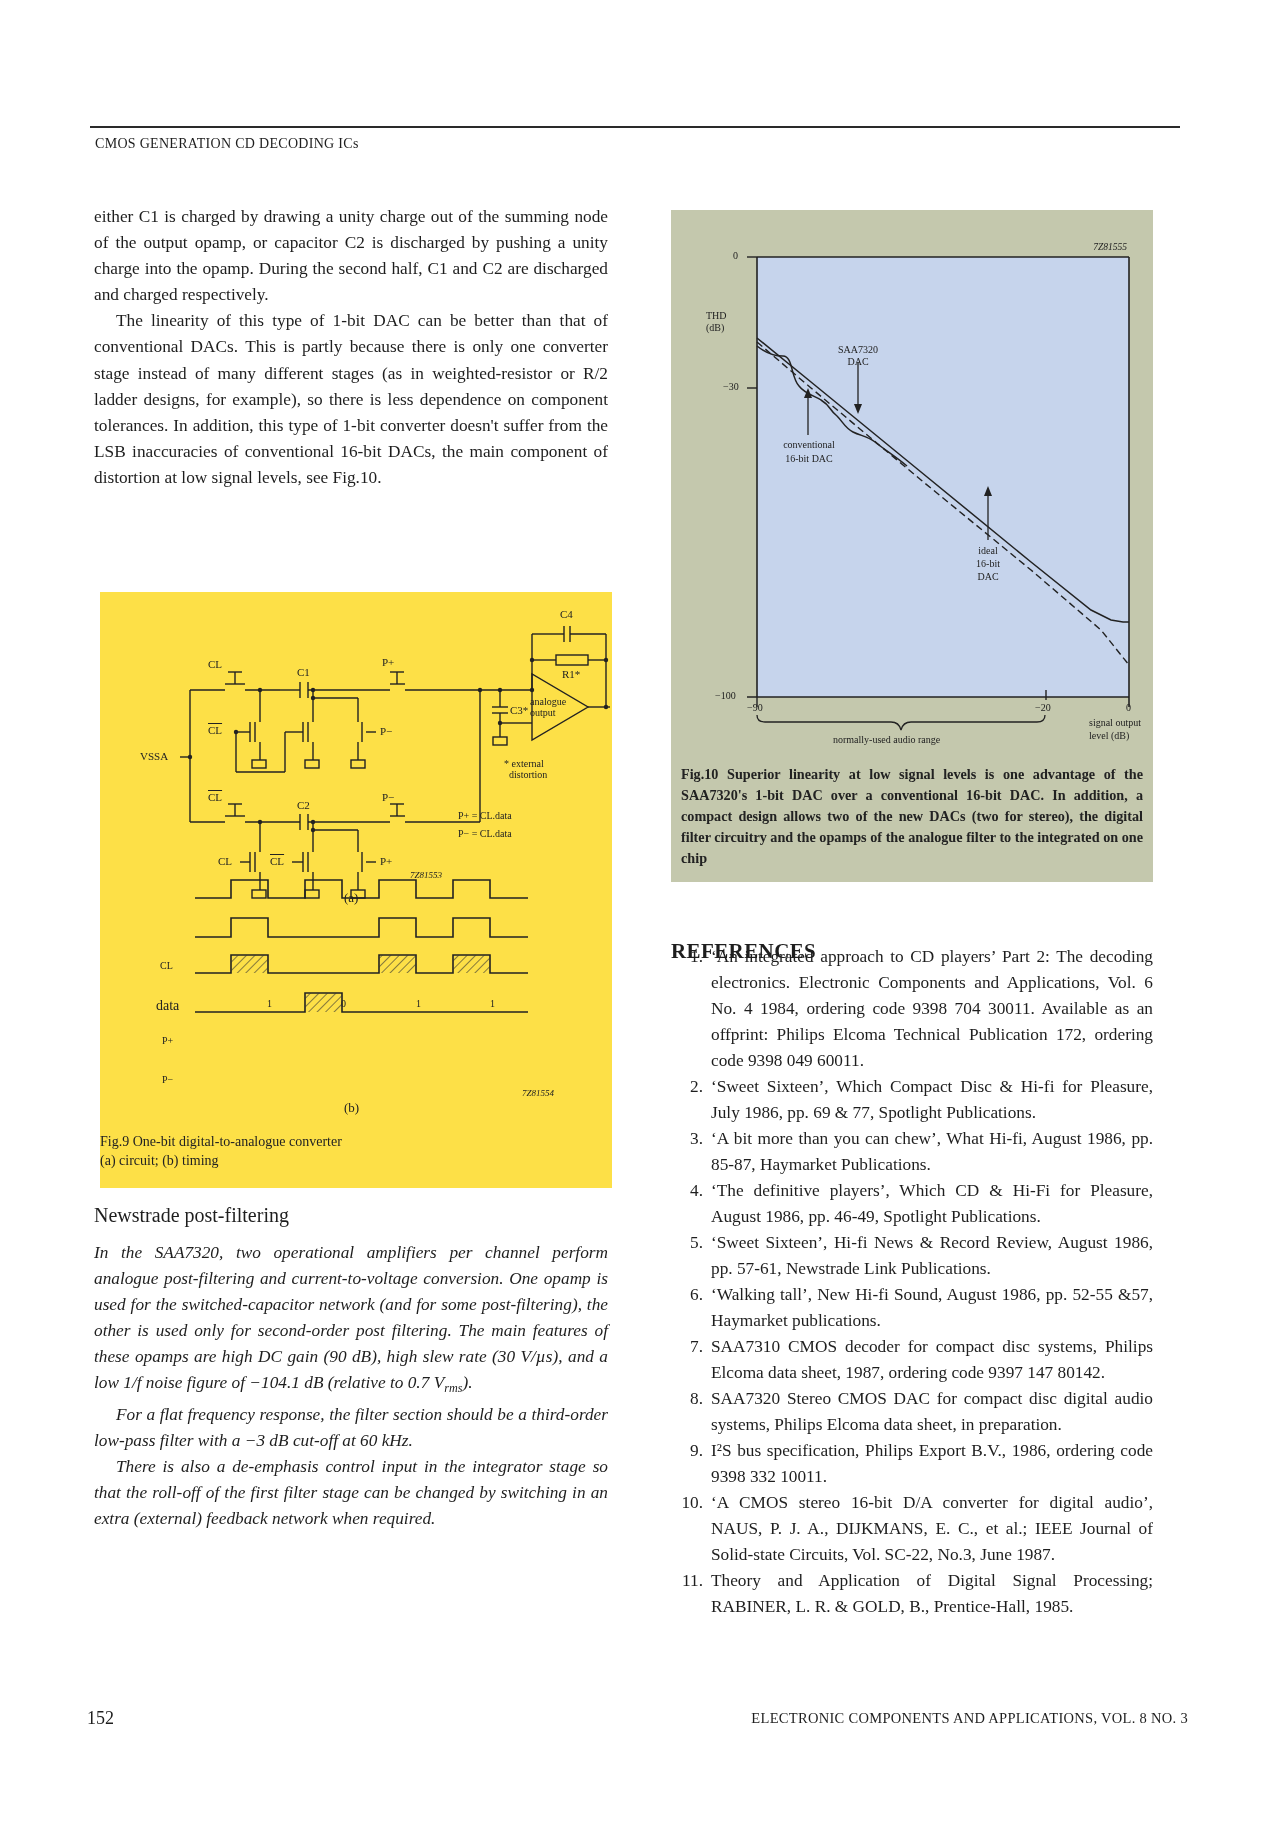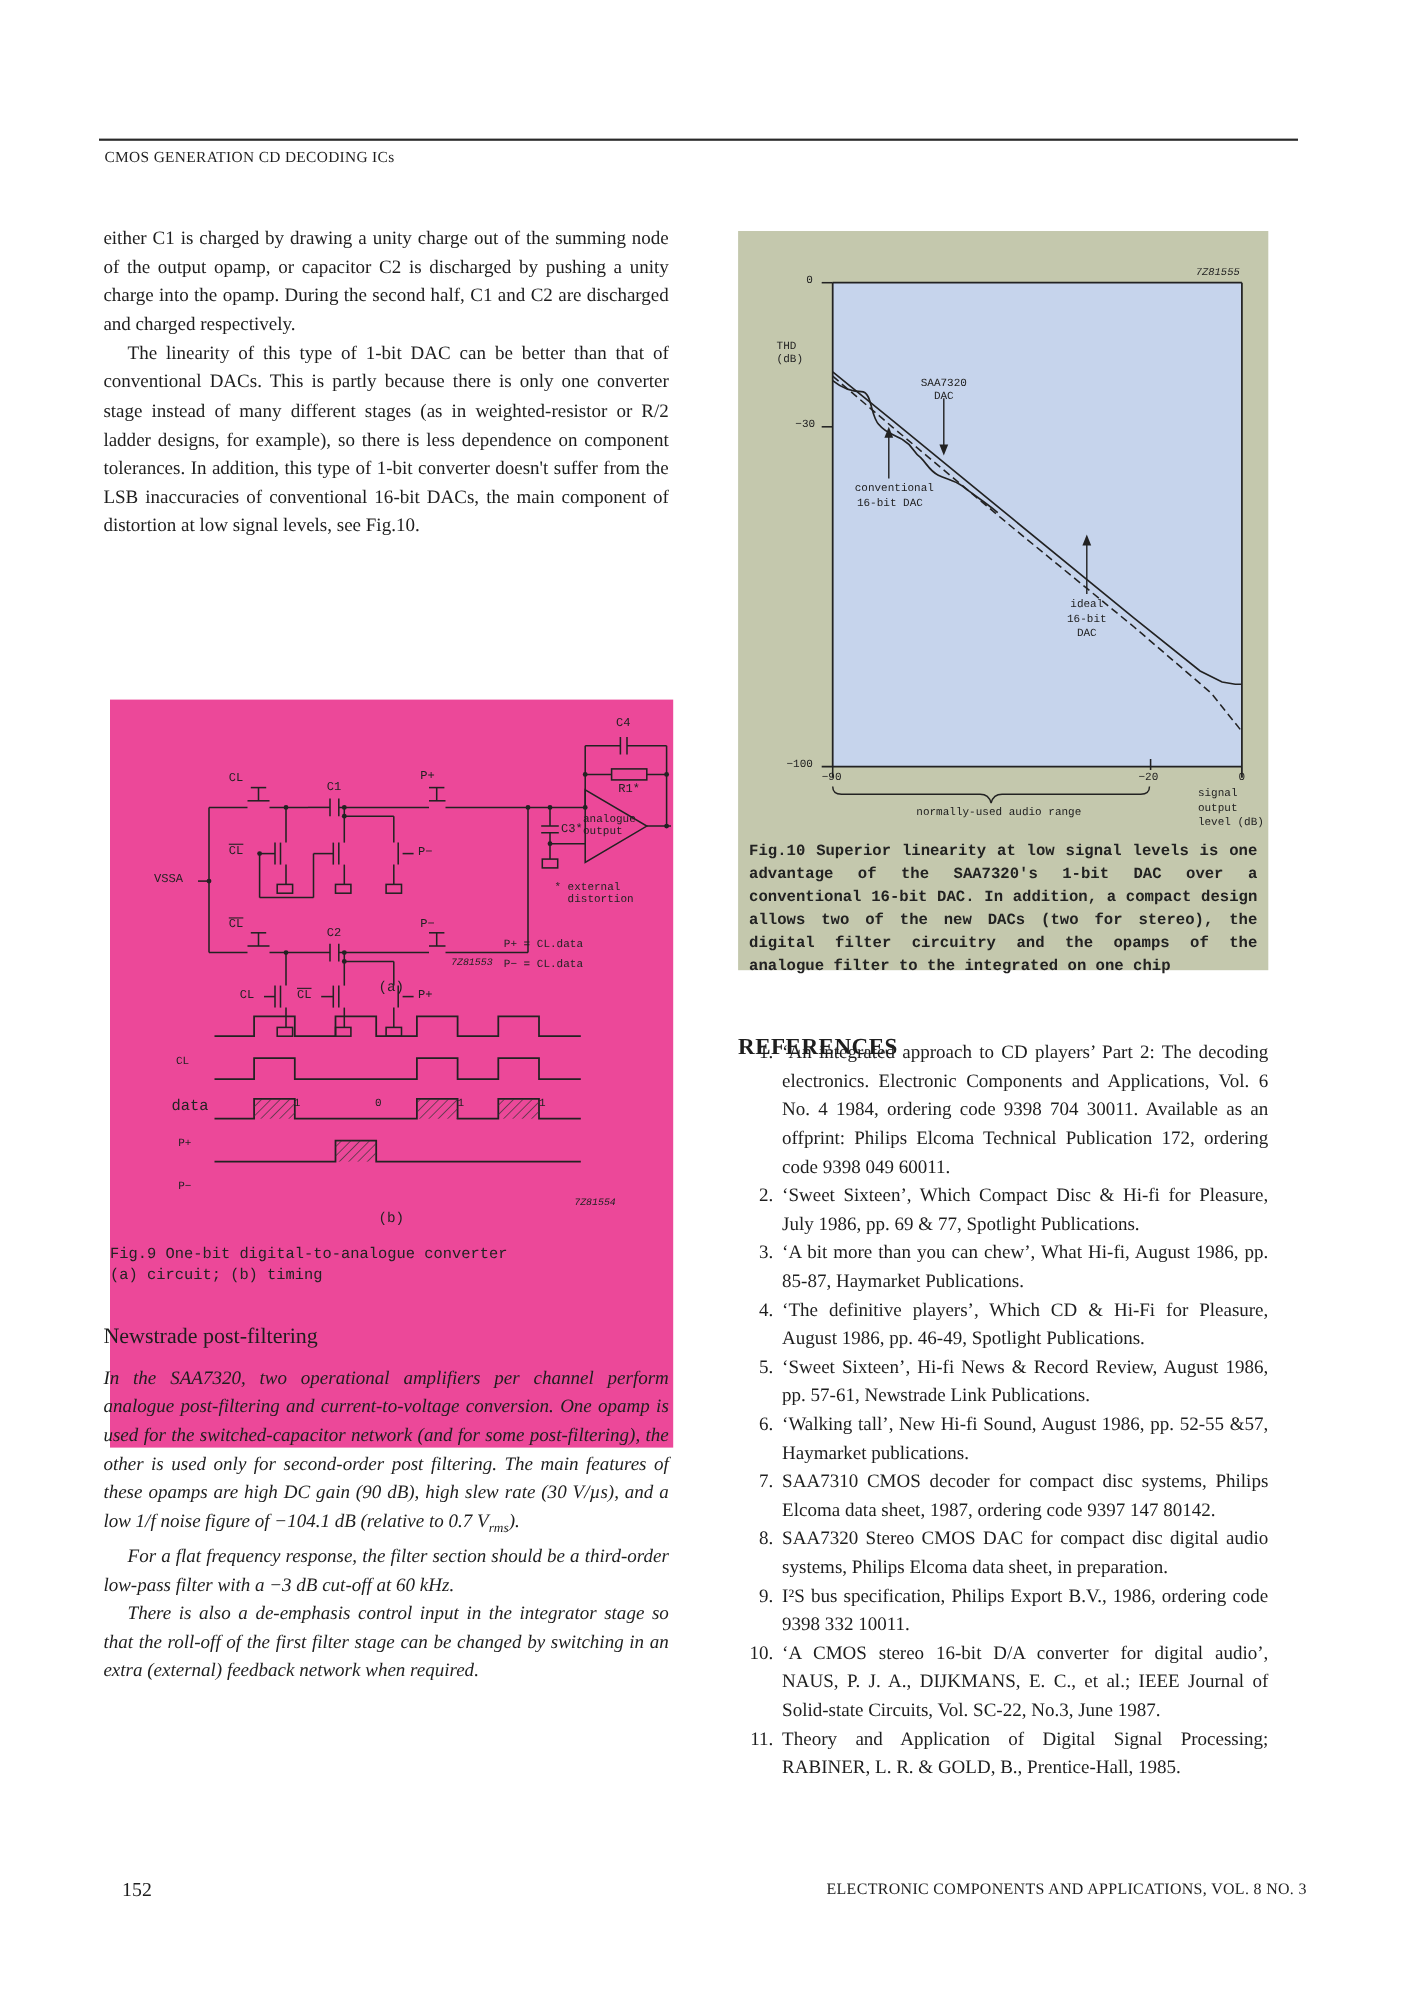--- a/index.html
+++ b/index.html
@@ -1,46 +1,46 @@
 <!DOCTYPE html>
 <html><head>
 <meta charset="utf-8">
 <style>
   html, body { margin: 0; padding: 0; background: #ffffff; }
   body { width: 1280px; height: 1821px; position: relative; overflow: hidden; color: #1e1e1e; }
   .serif { font-family: "Liberation Serif", "DejaVu Serif", serif; }
-  .sans { font-family: Liberation Mono, monospace; }
+  .sans { font-family: Liberation Serif, serif; }
 
   .header-rule { position: absolute; left: 90px; top: 126px; width: 1090px; height: 2px; background: #2a2a2a; }
   .running-head { position: absolute; left: 95px; top: 136px; font-size: 14px; letter-spacing: 0.3px; }
 
   .col-left { position: absolute; left: 94px; top: 204px; width: 514px; }
 
   .para { font-size: 17.3px; line-height: 26.1px; text-align: justify; margin: 0; }
   .para.indent { text-indent: 22px; }
 
   
-  .fig9 { position: absolute; left: 100px; top: 592px; width: 512px; height: 680px; background: #ec4899; margin-top: 44px; }
+  .fig9 { position: absolute; left: 100px; top: 592px; width: 512px; height: 596px; background: #fde047; }
   .fig9 svg { position: absolute; left: 0; top: 0; }
   .fig9-caption { position: absolute; left: 0; width: 512px; top: 540px; text-align: left; font-size: 14px; line-height: 19px; color: #222; }
 
   .section-heading { position: absolute; left: 94px; top: 1204px; font-size: 20px; font-weight: normal; }
   .col-left-b { position: absolute; left: 94px; top: 1240px; width: 514px; font-style: italic; }
 
   
   .fig10 { position: absolute; left: 671px; top: 210px; width: 482px; height: 672px; background: #c4c8ad; }
   .fig10 svg { position: absolute; left: 0; top: 0; }
   .fig10-caption { position: absolute; left: 10px; width: 462px; top: 554px; font-size: 14.2px; line-height: 21px; font-weight: bold; color: #222; text-align: justify; }
 
   .ref-heading { position: absolute; left: 671px; top: 939px; font-size: 21px; font-weight: bold; letter-spacing: 0.4px; }
   .refs { position: absolute; left: 671px; top: 944px; width: 482px; margin: 0; padding: 0; list-style: none; }
   .refs li { position: relative; padding-left: 40px; font-size: 17.3px; line-height: 26px; text-align: justify; }
   .refs li .num { position: absolute; left: 0; width: 32px; text-align: right; }
 
-  .footer-page { position: absolute; left: 111px; top: 1708px; font-size: 18px; }
+  .footer-page { position: absolute; left: 87px; top: 1708px; font-size: 18px; }
   .footer-journal { position: absolute; right: 92px; top: 1710px; font-size: 14.5px; letter-spacing: 0.3px; }
   sub { font-size: 70%; }
 </style>
 </head>
 <body class="serif">
 
 <div class="header-rule"></div>
 <div class="running-head">CMOS GENERATION CD DECODING ICs</div>
 
 <div class="col-left">

